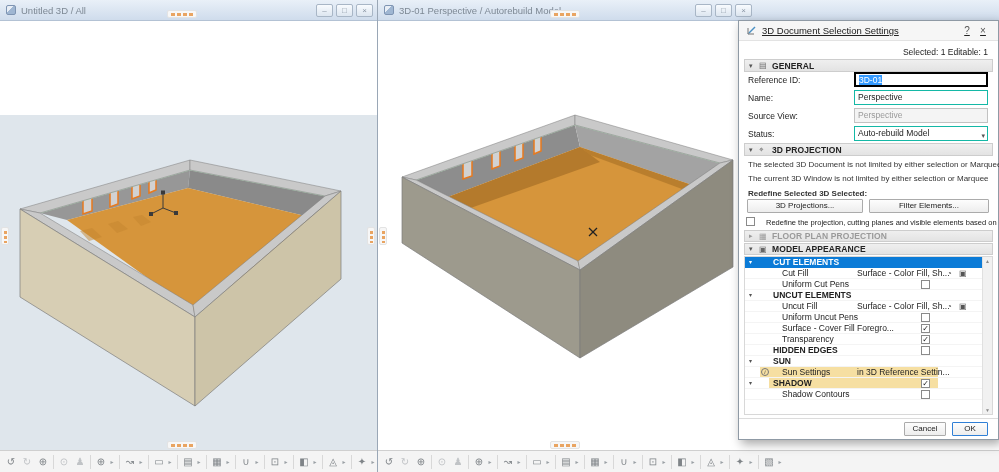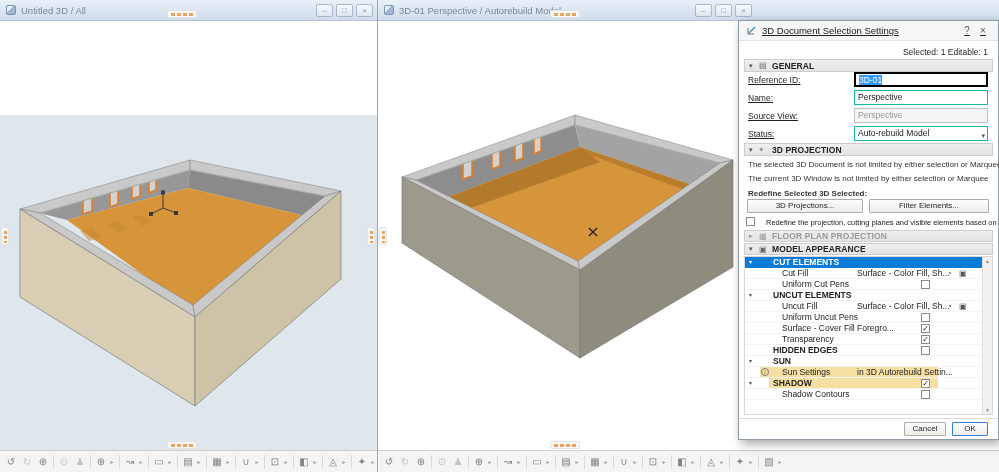--- a/index.html
+++ b/index.html
@@ -56,21 +56,21 @@
   .selected-line { position:absolute; top:26px; right:10px; font-size:8.5px; color:#222; }
 
   .sec-hdr { position:absolute; left:5px; width:249px; height:13px; background:linear-gradient(#efefef,#e3e3e3);
     border:1px solid #cdcdcd; display:flex; align-items:center; padding:0 4px; }
   .sec-caret { font-size:7px; color:#555; width:10px; }
   .sec-icon { font-size:8px; color:#666; width:13px; }
   .sec-label { font-weight:bold; font-size:8.5px; color:#222; letter-spacing:0.1px; }
   .sec-hdr.disabled .sec-label, .sec-hdr.disabled .sec-icon, .sec-hdr.disabled .sec-caret { color:#9a9a9a; }
 
   .fld-row { position:absolute; left:0; width:100%; height:16px; }
-  .fld-label { position:absolute; left:9px; top:3px; font-size:8.5px; color:#222;text-decoration:underline; }
+  .fld-label { position:absolute; left:9px; top:3px; font-size:8.5px; color:#222; }
   .fld { position:absolute; left:115px; top:0; width:134px; height:15px; border:1px solid #14b8a6;
     background:#fff; font-size:8.5px; line-height:13px; padding:0 3px; white-space:nowrap; overflow:hidden; }
   .fld.focus { border:2px solid #000000; }
   .fld.focus .sel { background:#3399ff; color:#fff; }
   .fld.disabled { background:#f4f4f4; color:#9a9a9a; border-color:#c2c2c2; }
   .fld.dropdown { padding-right:14px; }
   .dd-chev { position:absolute; right:2px; top:2px; font-size:7px; color:#555; }
 
   .note { position:absolute; left:9px; font-size:8px; color:#333; white-space:nowrap; }
   .note.bold { font-weight:bold; }
@@ -478,21 +478,21 @@
             <span class="chk"></span>
           </div>
           <div class="tree-row group">
             <span class="caret">▾</span>
             <span class="lbl">SUN</span>
           </div>
           <div class="tree-row hl">
             <div class="band"></div>
             <span class="info">i</span>
             <span class="lbl">Sun Settings</span>
-            <span class="val">in 3D Autorebuild Settin...</span>
+            <span class="val">in 3D Reference Settin...</span>
           </div>
           <div class="tree-row group hl">
             <div class="band"></div>
             <span class="caret">▾</span>
             <span class="lbl">SHADOW</span>
             <span class="chk on">✓</span>
           </div>
           <div class="tree-row">
             <span class="lbl">Shadow Contours</span>
             <span class="chk"></span>

